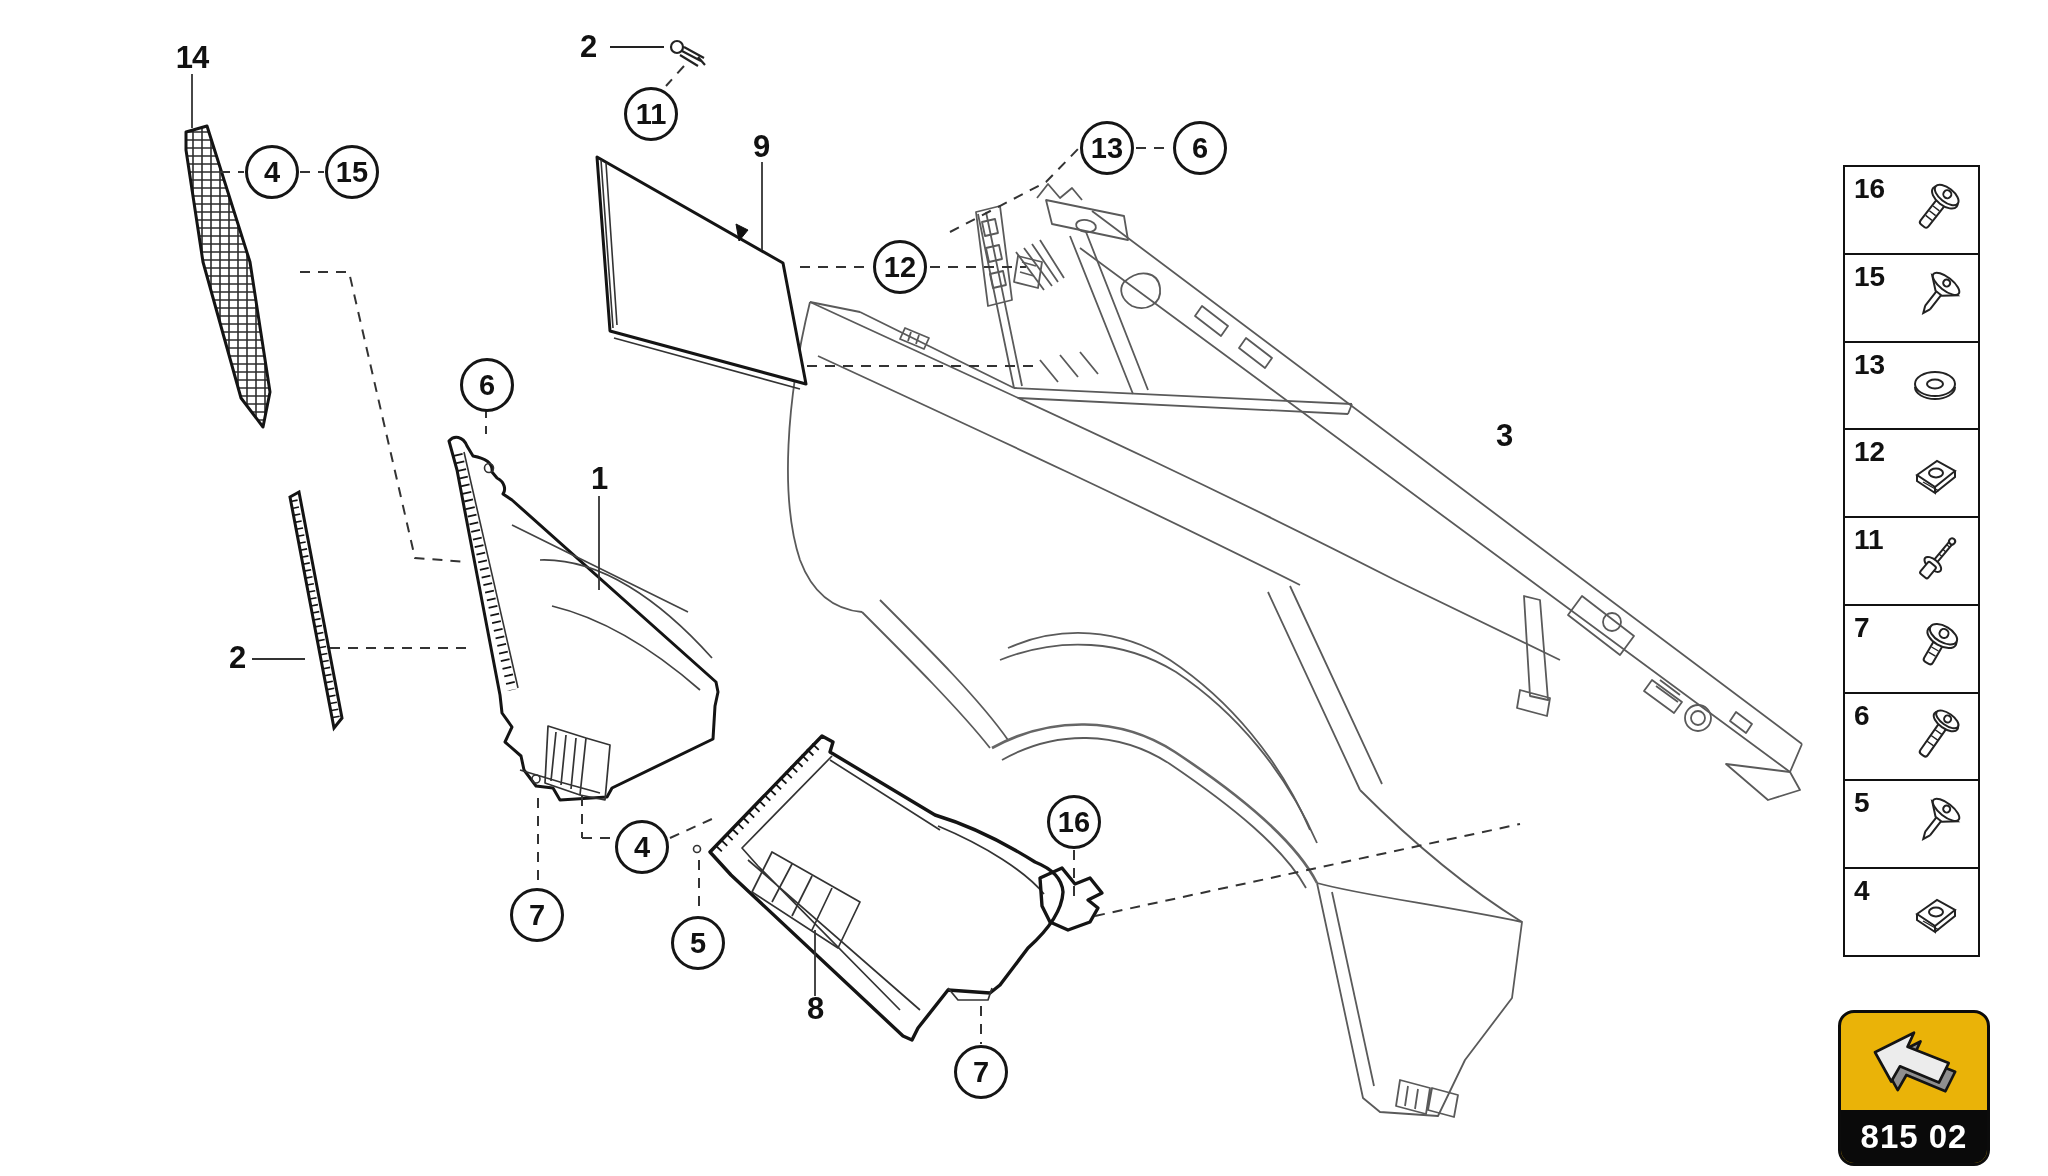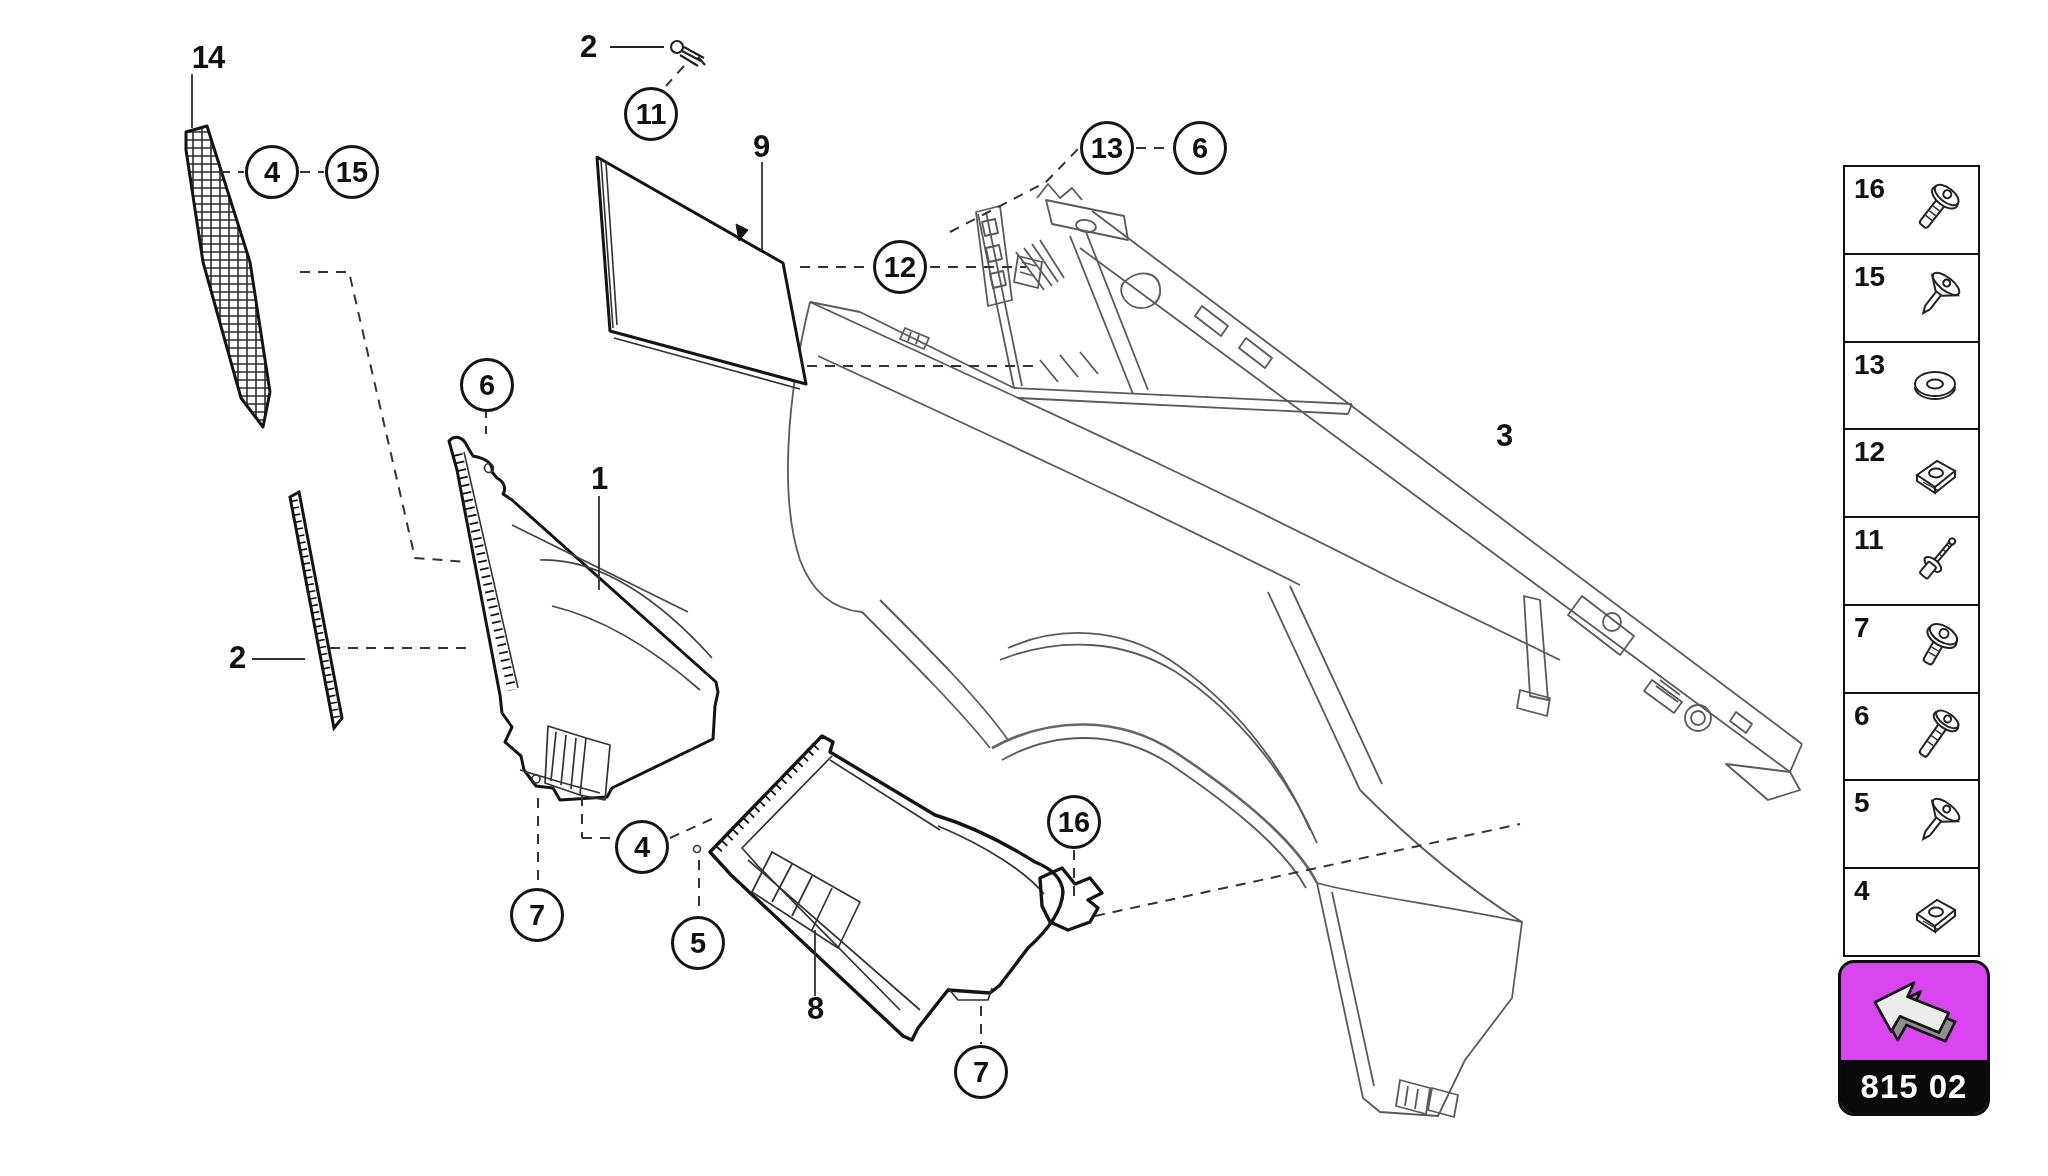--- a/index.html
+++ b/index.html
@@ -26,23 +26,23 @@
   .sidebar .cell{
     flex:1;display:flex;align-items:center;box-sizing:border-box;
     border-bottom:2.5px solid #111;padding:4px 4px 4px 9px;
   }
   .sidebar .cell:last-child{border-bottom:none;}
   .sidebar .num{
     font-weight:bold;font-size:28px;align-self:flex-start;padding-top:2px;width:42px;
   }
   .sidebar .ic{flex:1;display:flex;align-items:center;justify-content:center;}
   .tile{
-    position:absolute;left:1838px;top:960px;width:152px;height:156px;
+    position:absolute;left:1838px;top:1010px;width:152px;height:156px;
     box-sizing:border-box;border:3.5px solid #0c0c0c;border-radius:16px;
-    background:#d946ef;overflow:hidden;display:flex;flex-direction:column;z-index:6;
+    background:#eab308;overflow:hidden;display:flex;flex-direction:column;z-index:6;
   }
   .tile .arrow-area{flex:1;display:flex;align-items:center;justify-content:center;}
   .tile .code-band{
     height:53px;background:#0a0a0a;color:#fff;display:flex;align-items:center;
     justify-content:center;font-weight:bold;font-size:33px;letter-spacing:1px;
   }
 </style>
 </head>
 <body>
 
@@ -178,21 +178,21 @@
   <div class="callout" style="left:873px;top:240px">12</div>
   <div class="callout" style="left:1080px;top:121px">13</div>
   <div class="callout" style="left:1173px;top:121px">6</div>
   <div class="callout" style="left:460px;top:358px">6</div>
   <div class="callout" style="left:510px;top:888px">7</div>
   <div class="callout" style="left:615px;top:820px">4</div>
   <div class="callout" style="left:671px;top:916px">5</div>
   <div class="callout" style="left:1047px;top:795px">16</div>
   <div class="callout" style="left:954px;top:1045px">7</div>
 
-  <div class="part-label" style="left:208px;top:58px">14</div>
+  <div class="part-label" style="left:192px;top:58px">14</div>
   <div class="part-label" style="left:588px;top:47px">2</div>
   <div class="part-label" style="left:761px;top:147px">9</div>
   <div class="part-label" style="left:599px;top:479px">1</div>
   <div class="part-label" style="left:237px;top:658px">2</div>
   <div class="part-label" style="left:1504px;top:436px">3</div>
   <div class="part-label" style="left:815px;top:1009px">8</div>
 
   <div class="sidebar">
 
     <div class="cell">

